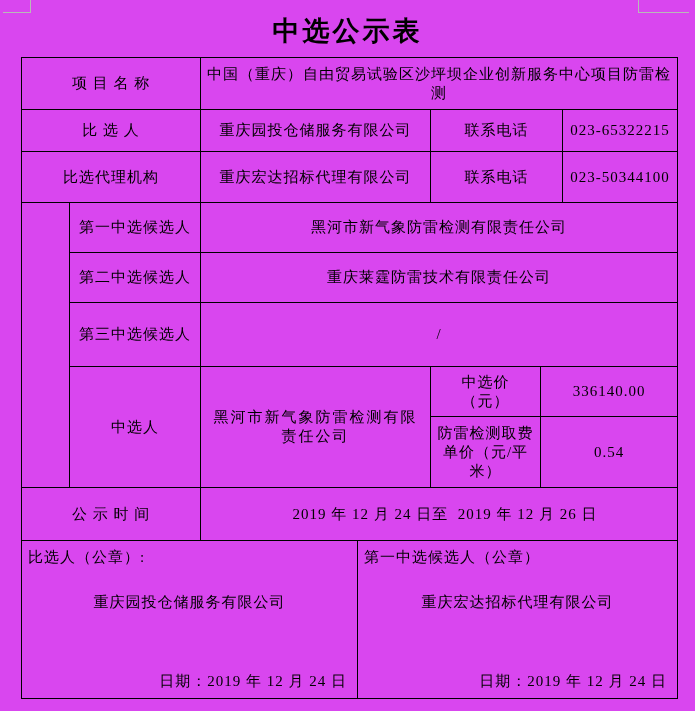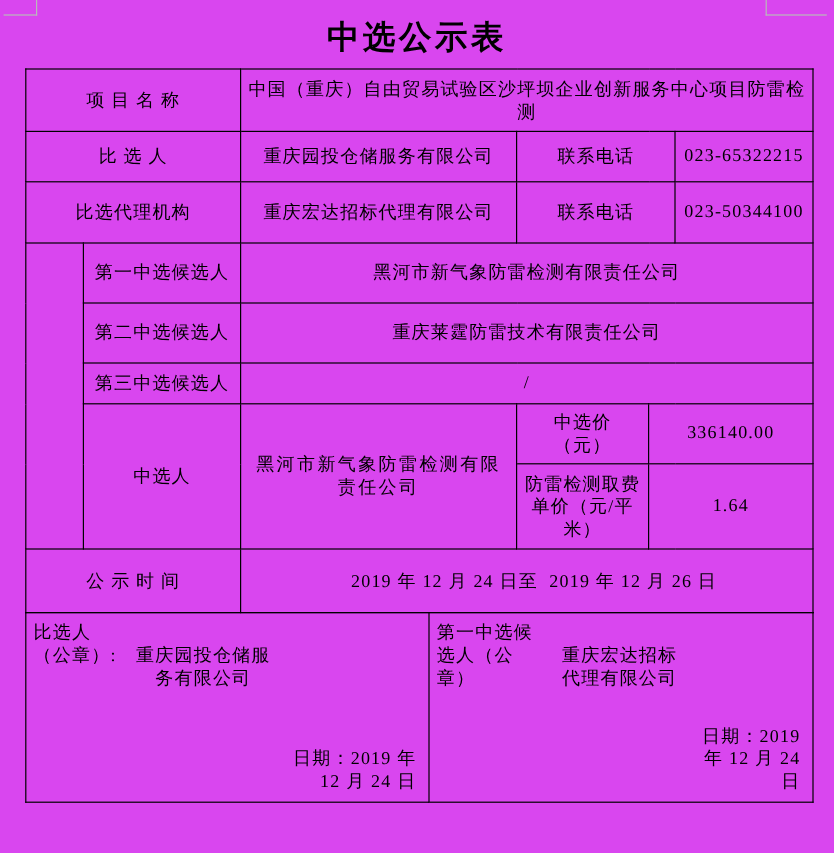--- a/index.html
+++ b/index.html
@@ -22,21 +22,21 @@
   td { border:1px solid #000; text-align:center; vertical-align:middle;
        font-size:15px; letter-spacing:1px; padding:2px 4px; overflow:hidden; }
 
   .pre  { white-space:pre-line; }
   .prew { white-space:pre-wrap;padding-left:16px; }
 
   .winner-company { padding:2px 12px; letter-spacing:2px; }
 
   table.foot { margin-top:-1px; }
   td.foot-cell { padding:0; vertical-align:top; text-align:left; }
-  .foot-inner { display:flex; flex-direction:row; height:157px; }
+  .foot-inner { display:flex; flex-direction:column; height:157px; }
   .foot-label { padding:7px 8px 0 6px; font-size:15px; letter-spacing:1px; }
   .foot-company { margin-top:26px; text-align:center; font-size:15px; letter-spacing:1px; }
   .foot-date { margin-top:auto; text-align:right; padding:0 10px 7px 0;
                font-size:15px; letter-spacing:1px; }
 </style>
 </head>
 <body>
 
 <div class="page">
 
@@ -80,38 +80,38 @@
         <td rowspan="5"></td>
         <td>第一中选候选人</td>
         <td colspan="4">黑河市新气象防雷检测有限责任公司</td>
       </tr>
 
       <tr style="height:50px">
         <td>第二中选候选人</td>
         <td colspan="4">重庆莱霆防雷技术有限责任公司</td>
       </tr>
 
-      <tr style="height:34px">
+      <tr style="height:64px">
         <td>第三中选候选人</td>
         <td colspan="4">/</td>
       </tr>
 
       <tr style="height:50px">
         <td rowspan="2">中选人</td>
         <td rowspan="2" class="winner-company">黑河市新气象防雷检测有限责任公司</td>
         <td class="pre">中选价
 （元）</td>
         <td colspan="2">336140.00</td>
       </tr>
 
       <tr style="height:71px">
         <td class="pre">防雷检测取费
 单价（元/平
 米）</td>
-        <td colspan="2">1.64</td>
+        <td colspan="2">0.54</td>
       </tr>
 
       <tr style="height:53px">
         <td colspan="2">公 示 时 间</td>
         <td colspan="4" class="prew">2019 年 12 月 24 日至  2019 年 12 月 26 日</td>
       </tr>
     </tbody>
       </table>
 
     <table class="foot">

